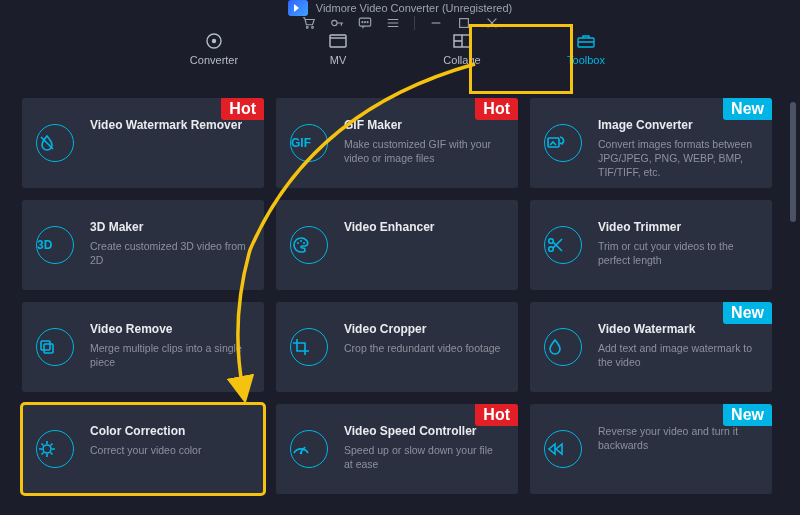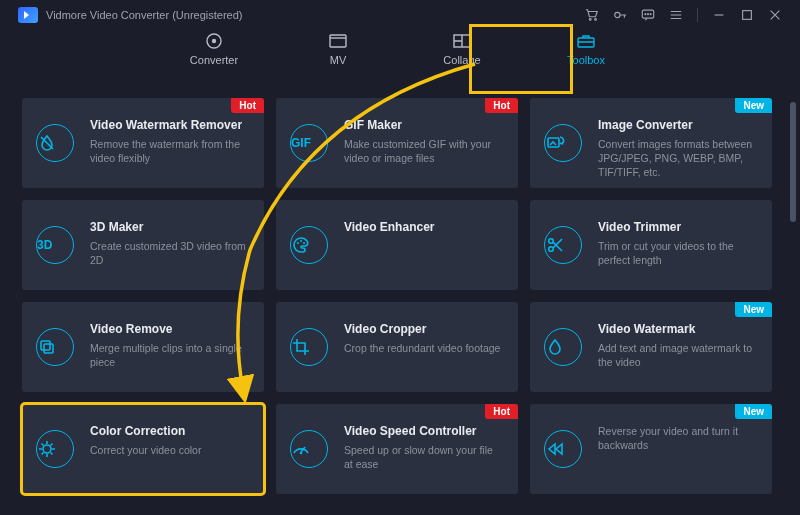--- a/index.html
+++ b/index.html
@@ -21,21 +21,21 @@
     background: var(--bg);
     color: var(--text);
     font-family: "Segoe UI", Arial, sans-serif;
     font-size: 12px;
     overflow: hidden;
     position: relative;
   }
   
   .titlebar {
     display:flex; align-items:center; justify-content:space-between;
-    height:30px; padding:0 18px;
+    height:30px; padding:0 18px;flex-direction:column;
   }
   .titlebar-left { display:flex; align-items:center; gap:8px; }
   .app-logo {
     width:20px; height:16px; border-radius:3px;
     background: linear-gradient(135deg,#2e64ff,#3fa3ff);
     position:relative;
   }
   .app-logo::after{
     content:""; position:absolute; left:6px; top:4px; width:0;height:0;
     border-left:5px solid #fff; border-top:4px solid transparent; border-bottom:4px solid transparent;
@@ -90,21 +90,21 @@
     position:absolute; left:14px; top:50%; transform:translateY(-50%);
     width:38px; height:38px; border:1.5px solid var(--accent); border-radius:50%;
     display:flex; align-items:center; justify-content:flex-start;
   }
   .card .cicon svg { width:20px; height:20px; stroke:var(--accent); fill:none; stroke-width:1.6; }
   .card .cicon .txt { color:var(--accent); font-size:12px; font-weight:600; }
   .card-title { color:#e9ebef; font-size:12px; font-weight:600; margin-bottom:5px; }
   .card-desc  { color:#8d919c; font-size:10.5px; line-height:1.35; }
   .badge {
     position:absolute; right:0; top:0;
-    color:#fff; font-size:10px; font-weight:600;
+    color:#fff; font-size:16px; font-weight:600;
     padding:2px 8px; border-bottom-left-radius:3px; border-top-right-radius:3px;
   }
   .badge.hot { background: var(--hot); }
   .badge.new { background: var(--new); }
 
   .card.highlight {
     outline:3px solid var(--highlight);
     outline-offset:-1px;
   }
 
@@ -218,21 +218,20 @@
 <div class="content">
   <div class="grid" id="grid">
       <div class="card">
         <div class="cicon">
           <svg viewBox="0 0 20 20">
             <path d="M10 3c3 4 5 6 5 9a5 5 0 01-10 0c0-3 2-5 5-9z"></path>
             <line x1="4" y1="4" x2="16" y2="16"></line>
           </svg>
         </div>
         <div class="card-title">Video Watermark Remover</div>
-        <div class="card-desc">Remove the watermark from the video flexibly</div>
         <div class="badge hot">Hot</div>
       </div>
       <div class="card">
         <div class="cicon">
           <span class="txt">GIF</span>
         </div>
         <div class="card-title">GIF Maker</div>
         <div class="card-desc">Make customized GIF with your video or image files</div>
         <div class="badge hot">Hot</div>
       </div>

